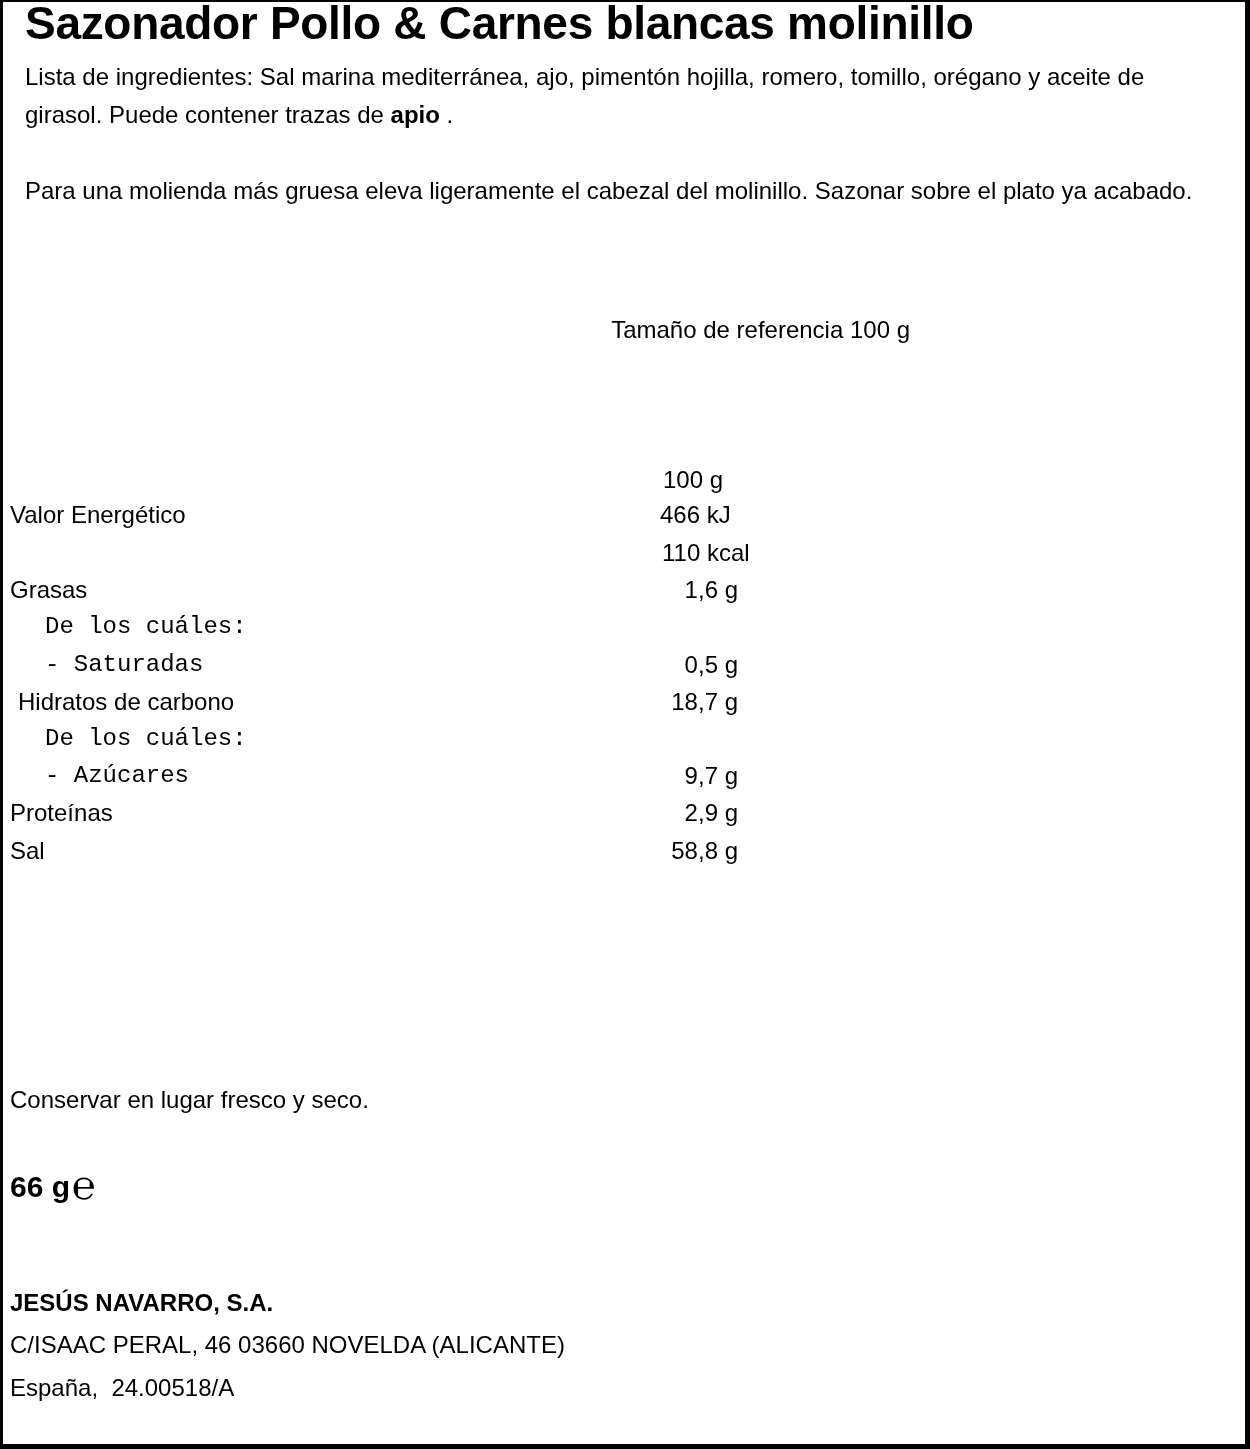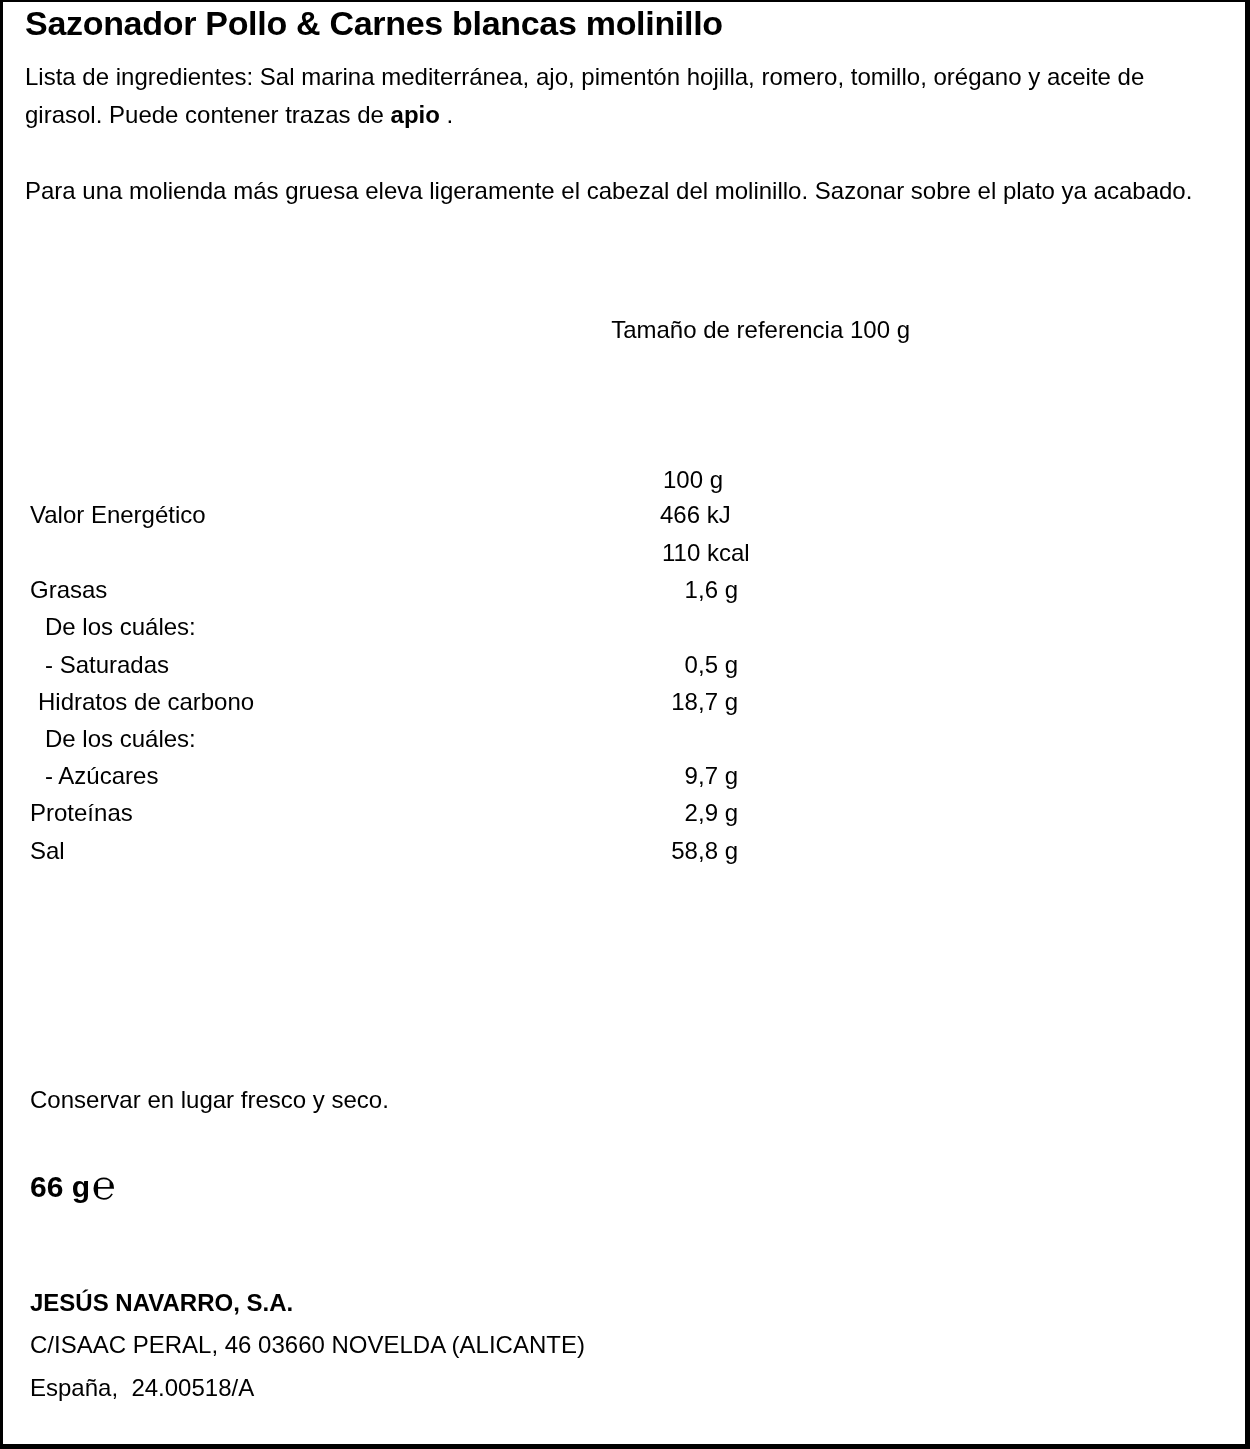--- a/index.html
+++ b/index.html
@@ -9,26 +9,26 @@
       width: 1250px; height: 1449px; box-sizing: border-box;
       border-style: solid; border-color: #000000;
       border-width: 2px 5px 5px 3px;
       background: #ffffff;
     }
     .t {
       position: absolute; margin: 0; color: #000000;
       font-family: "Liberation Sans", sans-serif;
       font-size: 24px; line-height: 38px; white-space: nowrap;
     }
-    .title { font-weight: bold; font-size: 34px; top: 4px; left: 25px; letter-spacing: -0.3px; }
+    .title { font-weight: bold; font-size: 46px; top: 4px; left: 25px; letter-spacing: -0.3px; }
     .para { white-space: normal; width: 1190px; left: 25px; }
     .bold { font-weight: bold; }
     .ref { left: 480px; width: 430px; text-align: right; white-space: normal; }
-    .label { left: 30px; }
-    .label.indent { left: 45px; }
+    .label { left: 10px; }
+    .label.indent { left: 45px; font-family: Liberation Mono, monospace; }
     .val { left: 600px; width: 138px; text-align: right; }
     .valunit { left: 600px; }
     .estim { font-family: "DejaVu Serif", serif; font-weight: normal; font-size: 40px; vertical-align: -2px; margin-left: 2px; }
   </style>
 </head>
 <body>
 
 <div class="frame"></div>
 
 <h1 class="t title">Sazonador Pollo &amp; Carnes blancas molinillo</h1>

